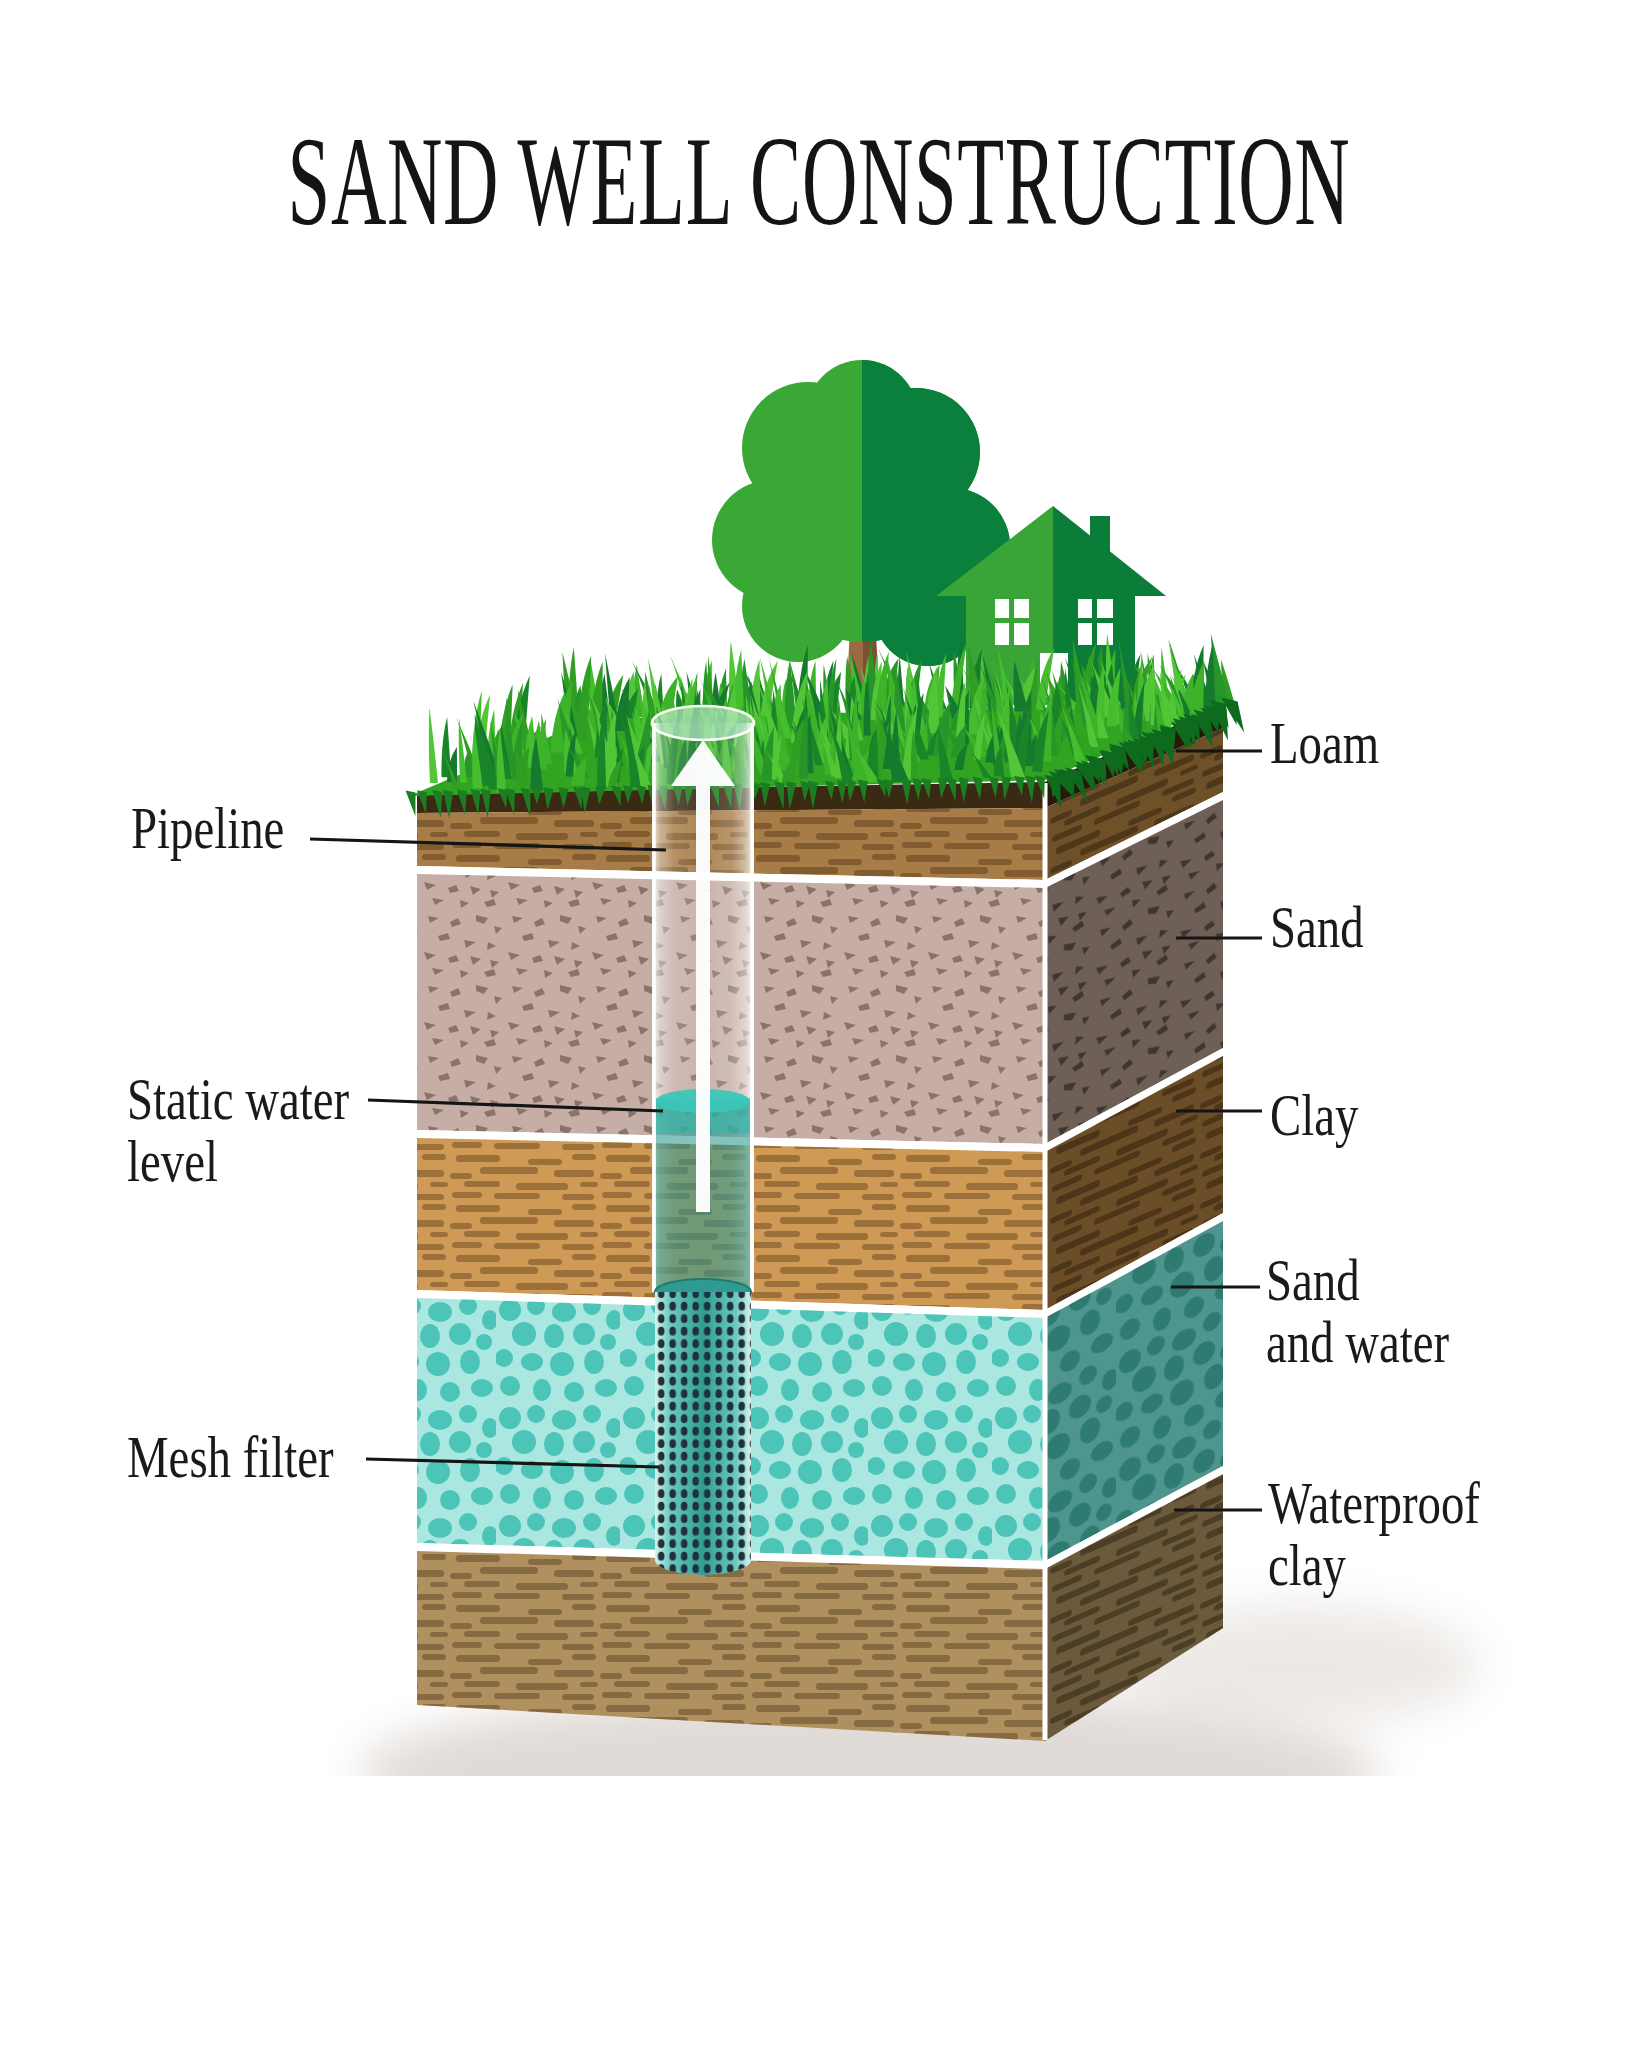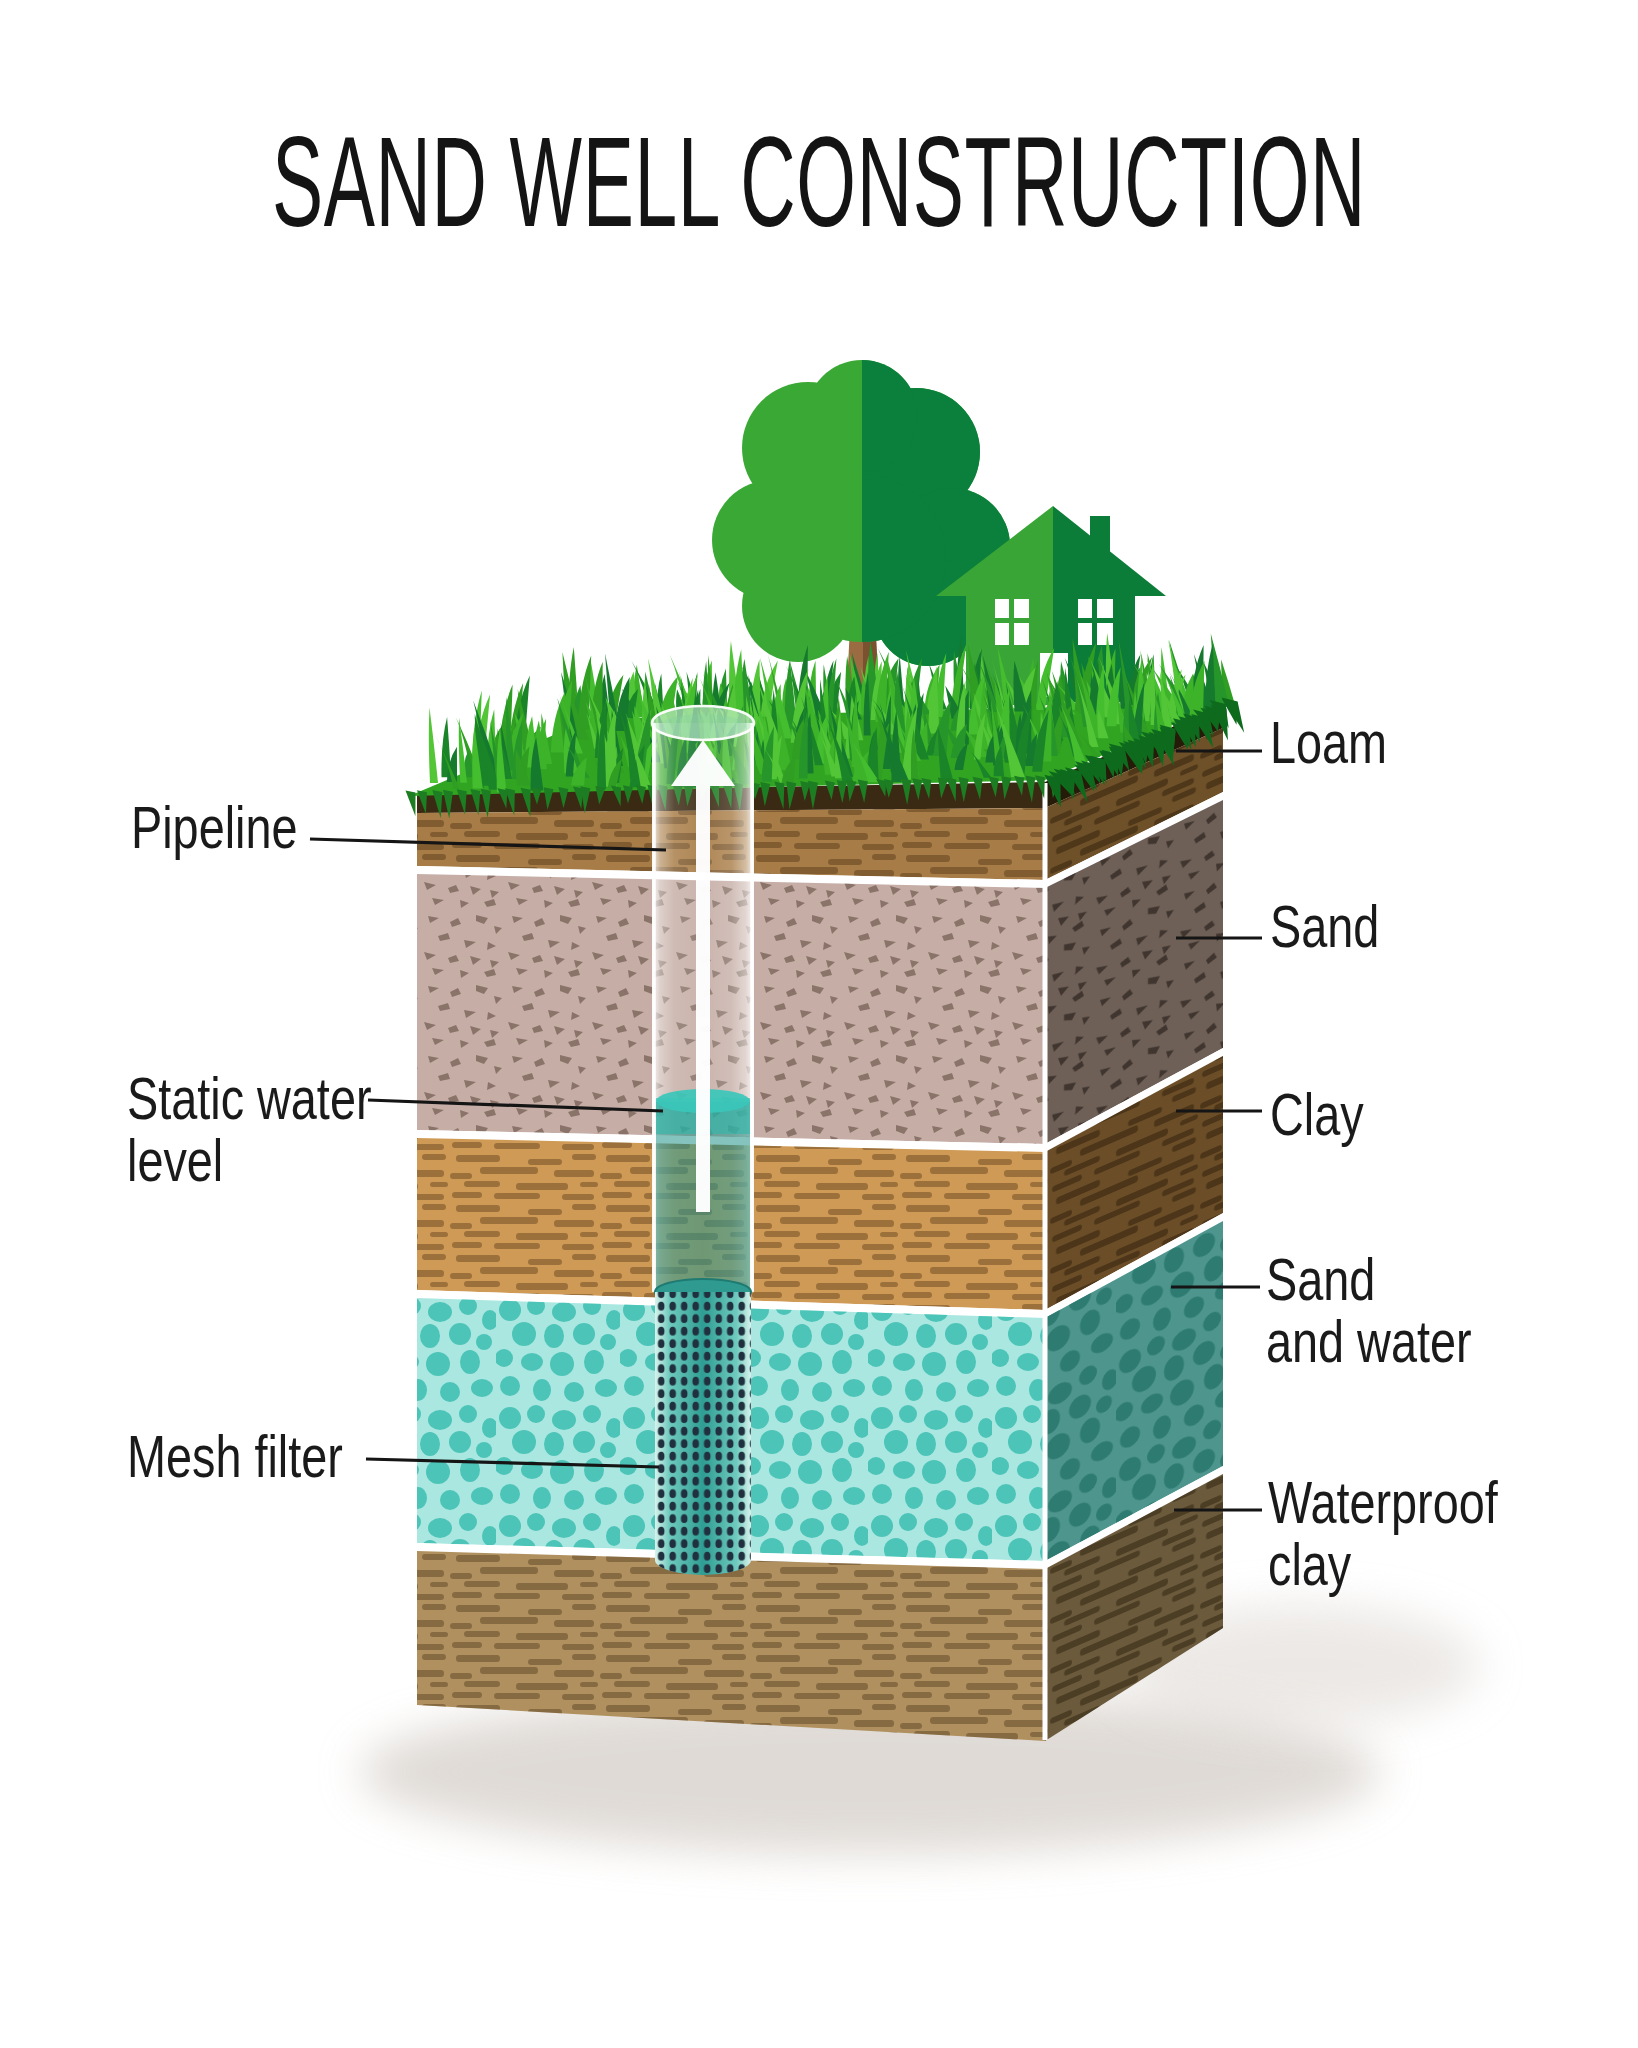--- a/index.html
+++ b/index.html
@@ -1,17 +1,17 @@
 <!DOCTYPE html>
 <html><head>
 <meta charset="utf-8">
 <style>
   html,body{margin:0;padding:0;background:#fff;}
-  .stage{position:relative;width:1638px;height:2048px;background:#ffffff;overflow:hidden;
-         font-family:Liberation Sans, sans-serif;}
+  .stage{position:relative;width:1638px;height:1776px;background:#ffffff;overflow:hidden;
+         font-family:Liberation Serif, serif;}
   .stage svg{position:absolute;left:0;top:0;}
   .title{position:absolute;top:108px;left:50%;margin:0;white-space:nowrap;
          transform:translateX(-50%) scaleX(0.60);transform-origin:center top;
          font-size:128px;font-weight:500;letter-spacing:1px;color:#141414;z-index:3;}
   .lbl{position:absolute;color:#1a1a1a;font-size:60px;line-height:62px;white-space:nowrap;
        transform:scaleX(0.78);transform-origin:left top;z-index:3;}
   #lbl-pipeline{left:131px;top:797px;}
   #lbl-static{left:127px;top:1068px;}
   #lbl-mesh{left:127px;top:1426px;}
   #lbl-loam{left:1270px;top:712px;}

